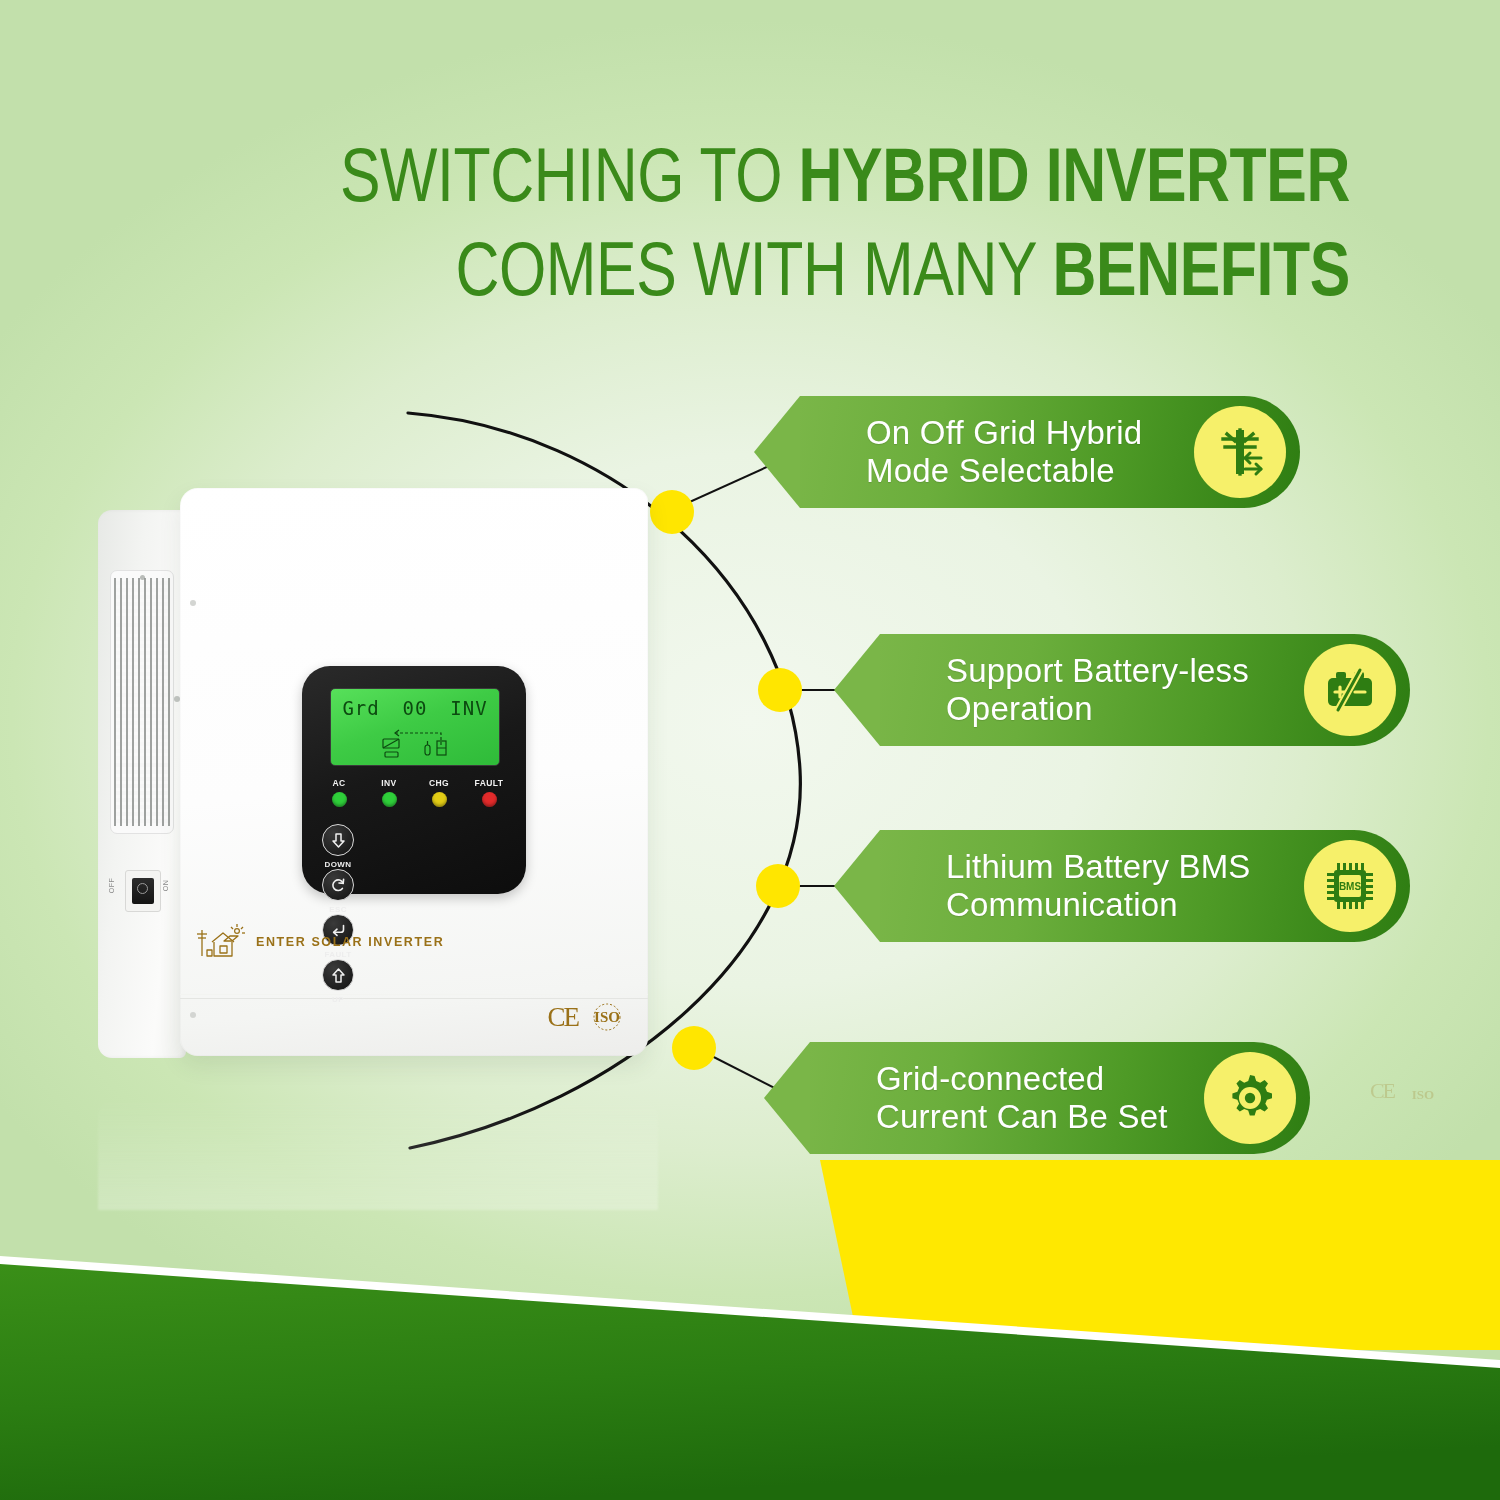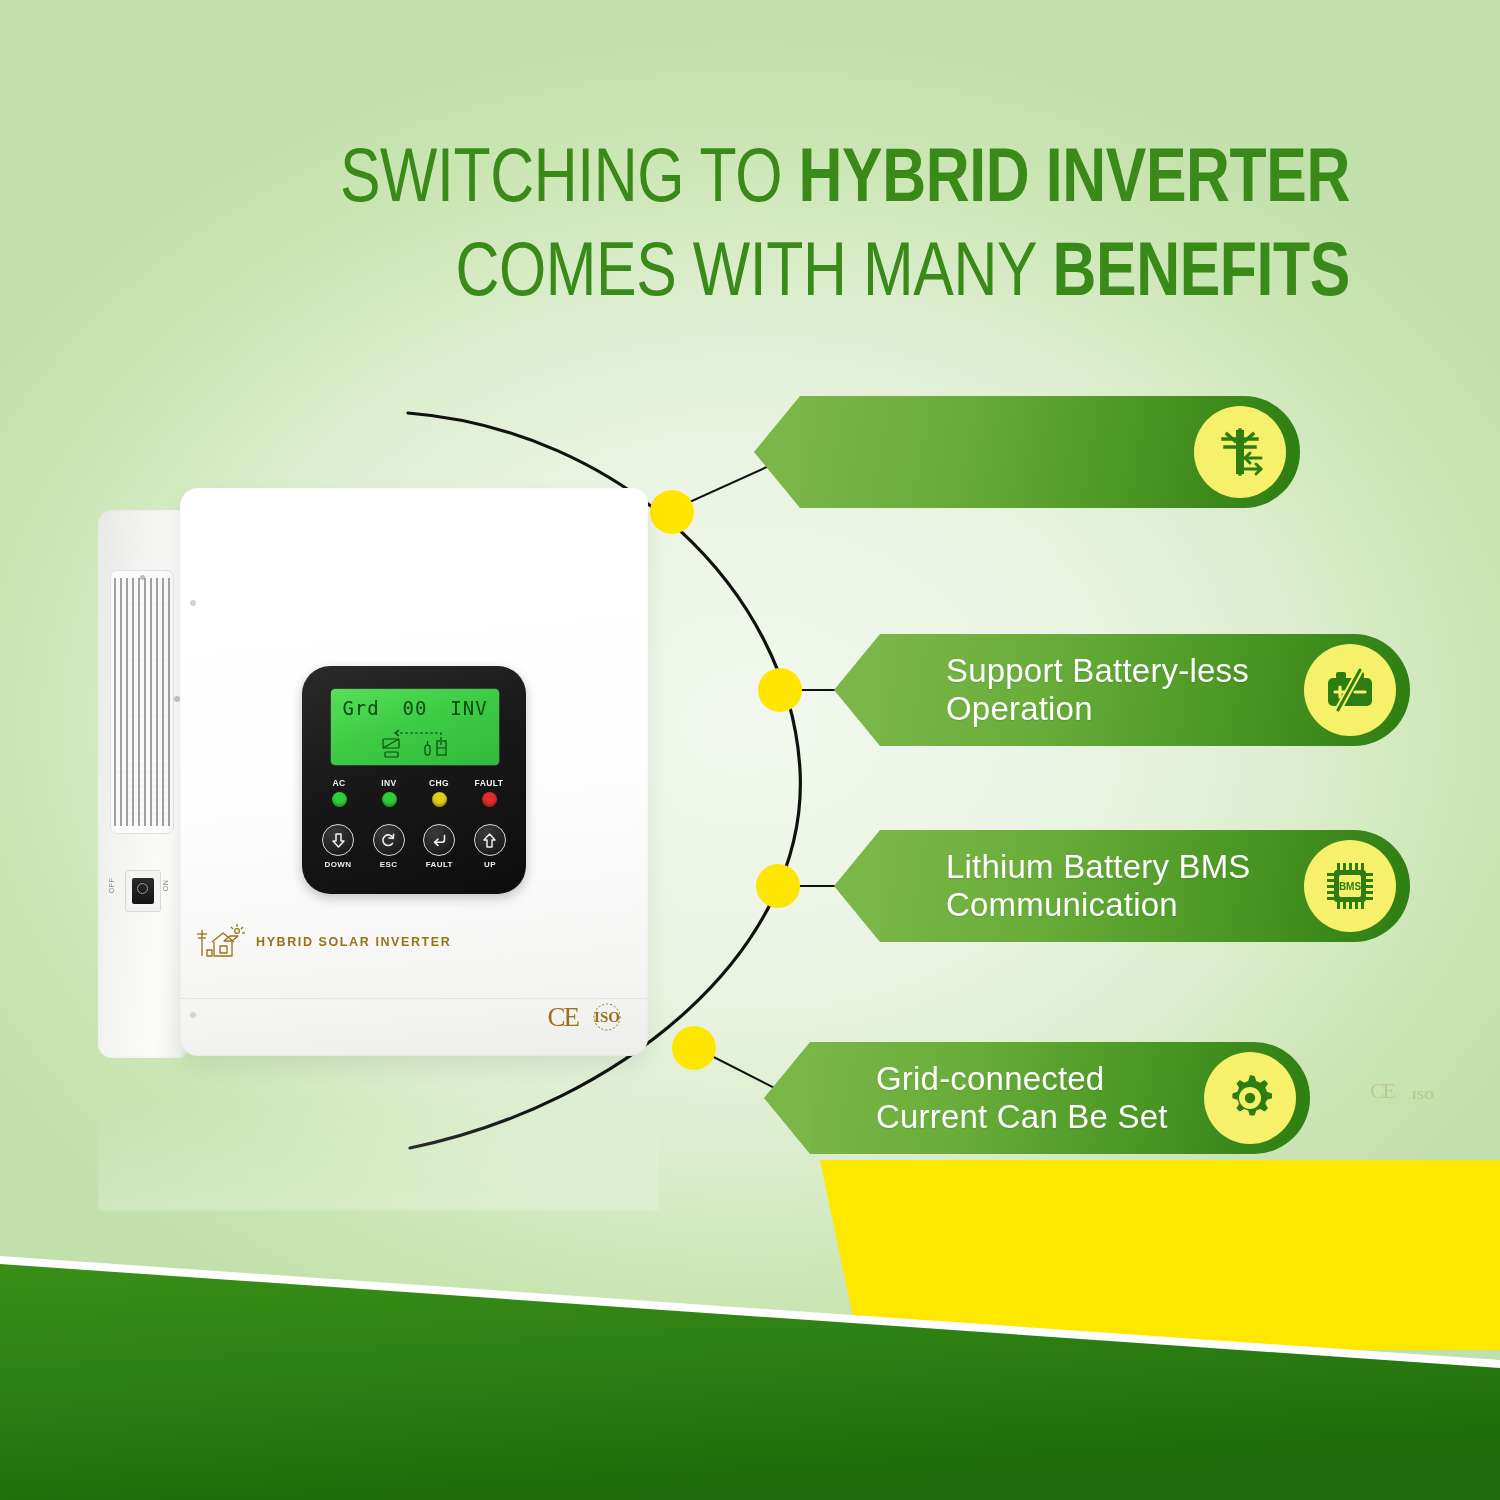--- a/index.html
+++ b/index.html
@@ -181,21 +181,21 @@
     display:flex;justify-content:space-between;gap:12px;
   }
   .led-cell{width:42px;text-align:center;}
   .led-lbl{font-size:8.5px;color:#f2f2f2;letter-spacing:.4px;font-weight:700;}
   .led-dot{
     width:15px;height:15px;border-radius:50%;margin:4px auto 0;
     box-shadow:inset 0 -2px 3px rgba(0,0,0,.35);
   }
   .buttons{
     position:absolute;left:14px;top:158px;width:196px;
-    display:flex;justify-content:space-between;
+    display:flex;justify-content:space-between;flex-direction:column;
   }
   .btn-cell{width:44px;text-align:center;}
   .btn-circle{
     width:30px;height:30px;border-radius:50%;margin:0 auto;
     border:1.6px solid #d9d9d9;
     background:radial-gradient(circle at 35% 28%,#3a3a3a,#111);
     display:flex;align-items:center;justify-content:center;
   }
   .btn-lbl{font-size:8px;color:#ededed;margin-top:4px;letter-spacing:.4px;font-weight:700;}
 
@@ -252,20 +252,22 @@
     <line x1="696" y1="1048" x2="810" y2="1106" stroke="#111" stroke-width="2"></line>
   </svg>
 
   <div class="node" style="left:650px;top:490px;"></div>
   <div class="node" style="left:758px;top:668px;"></div>
   <div class="node" style="left:756px;top:864px;"></div>
   <div class="node" style="left:672px;top:1026px;"></div>
 
   <div class="callout" style="left:800px;top:396px;">
     <div class="pill" style="width:500px;">
+      <div class="txt">On Off Grid Hybrid
+Mode Selectable</div>
       <div class="badge" style="right:14px;">
         <svg width="62" height="62" viewBox="0 0 62 62">
           <g fill="none" stroke="#2e7d12" stroke-width="3.4" stroke-linecap="square">
             <line x1="31" y1="9" x2="31" y2="53"></line>
             <line x1="14" y1="18" x2="48" y2="18"></line>
             <line x1="16" y1="26" x2="46" y2="26"></line>
             <line x1="18" y1="13" x2="26" y2="20"></line>
             <line x1="44" y1="13" x2="36" y2="20"></line>
           </g>
           <g fill="none" stroke="#2e7d12" stroke-width="3" stroke-linecap="round" stroke-linejoin="round">
@@ -475,21 +477,21 @@
             <rect x="24" y="24" width="7" height="7"></rect>
             <path d="M28 19 l6 -5 8 0 -6 5 z"></path>
             <path d="M11 28 h5 v6 h-5 z"></path>
             <line x1="41" y1="5" x2="41" y2="2"></line>
             <line x1="45" y1="7" x2="47" y2="5"></line>
             <line x1="37" y1="7" x2="35" y2="5"></line>
             <line x1="46" y1="11" x2="49" y2="11"></line>
           </g>
           <circle cx="41" cy="9" r="2.4" fill="none" stroke="#9a7118" stroke-width="1.2"></circle>
         </svg>
-        <span class="brand-txt">HYBRID SOLAR INVERTER</span>
+        <span class="brand-txt">ENTER SOLAR INVERTER</span>
       </div>
 
       <div class="certs">
         <span class="ce">CE</span>
         <span class="iso">
           <svg width="34" height="34" viewBox="0 0 34 34" style="position:absolute;left:0;top:0;">
             <circle cx="17" cy="17" r="13" fill="none" stroke="#9a7118" stroke-width="1" stroke-dasharray="2 2"></circle>
           </svg>
           <b>ISO</b>
         </span>

